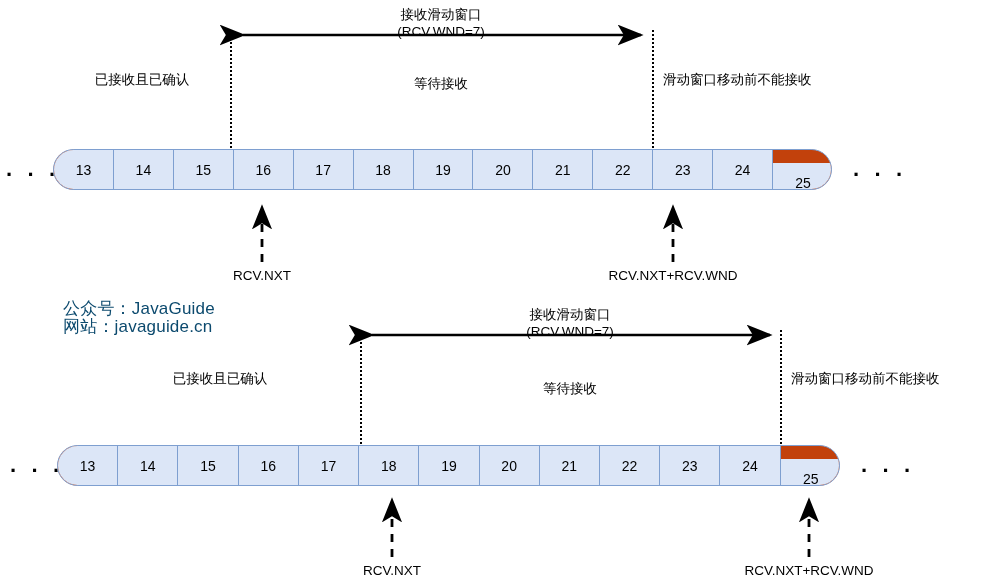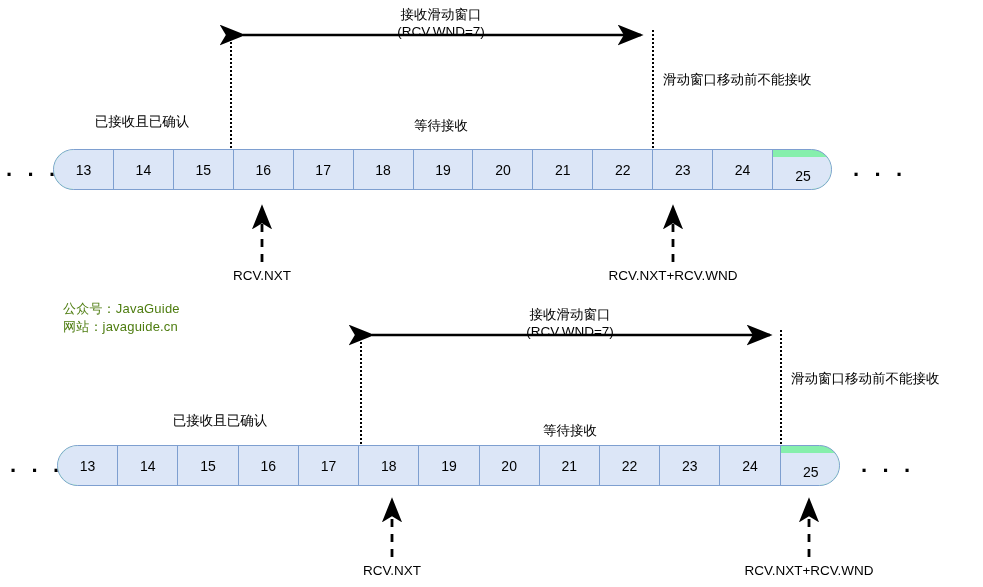--- a/index.html
+++ b/index.html
@@ -11,35 +11,35 @@
     position:relative;
     overflow:hidden;
     -webkit-font-smoothing:antialiased;
   }
   .stage{position:absolute;left:0;top:0;width:902px;height:587px;}
   .abs{position:absolute;}
 
   
   .watermark{
     left:63px;top:300px;
-    color:#4d7c0f;
-    font-size:13px;
+    color:#0c4a6e;
+    font-size:17px;
     line-height:18px;
     white-space:nowrap;
     letter-spacing:.2px;
   }
 
   
   .lbl{
     font-size:13.5px;
     white-space:nowrap;
     line-height:16px;
     color:#000;
   }
-  .lbl-center{transform:translateX(-50%);text-align:center;margin-top:42px;}
+  .lbl-center{transform:translateX(-50%);text-align:center;}
 
   .win-title{
     font-size:13.5px;
     line-height:17px;
     text-align:center;
     white-space:nowrap;
     transform:translateX(-50%);
   }
 
   
@@ -51,23 +51,22 @@
   }
 
   
   .bar{
     position:absolute;
     height:41px;
     box-sizing:border-box;
     display:flex;
     border:1.6px solid #7e9fd0;
     border-radius:21px;
-    background:#86efac;
+    background:#c2410c;
     overflow:hidden;
-    align-items:center;
   }
   .cell{
     box-sizing:border-box;
     height:100%;
     display:flex;
     align-items:center;
     justify-content:center;
     font-size:14px;
     color:#000;
     border-right:1.6px solid #7e9fd0;

